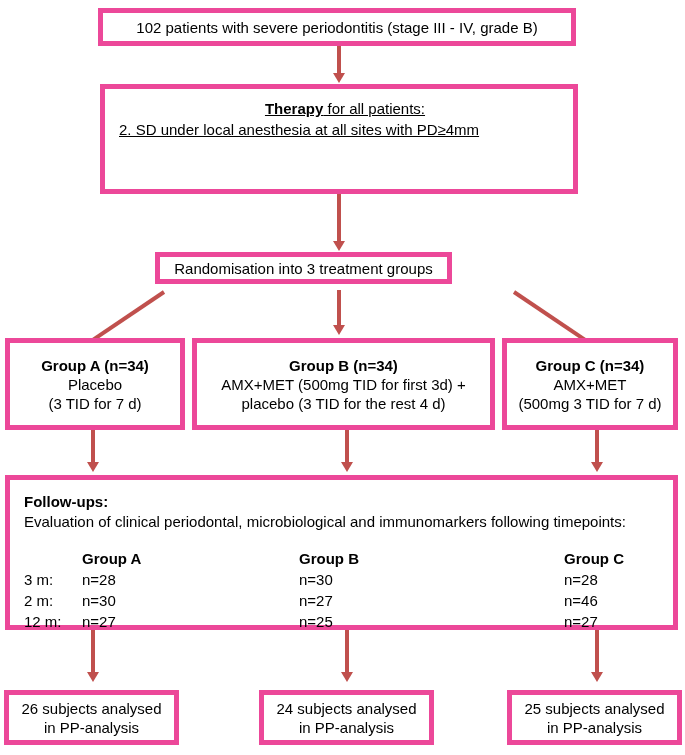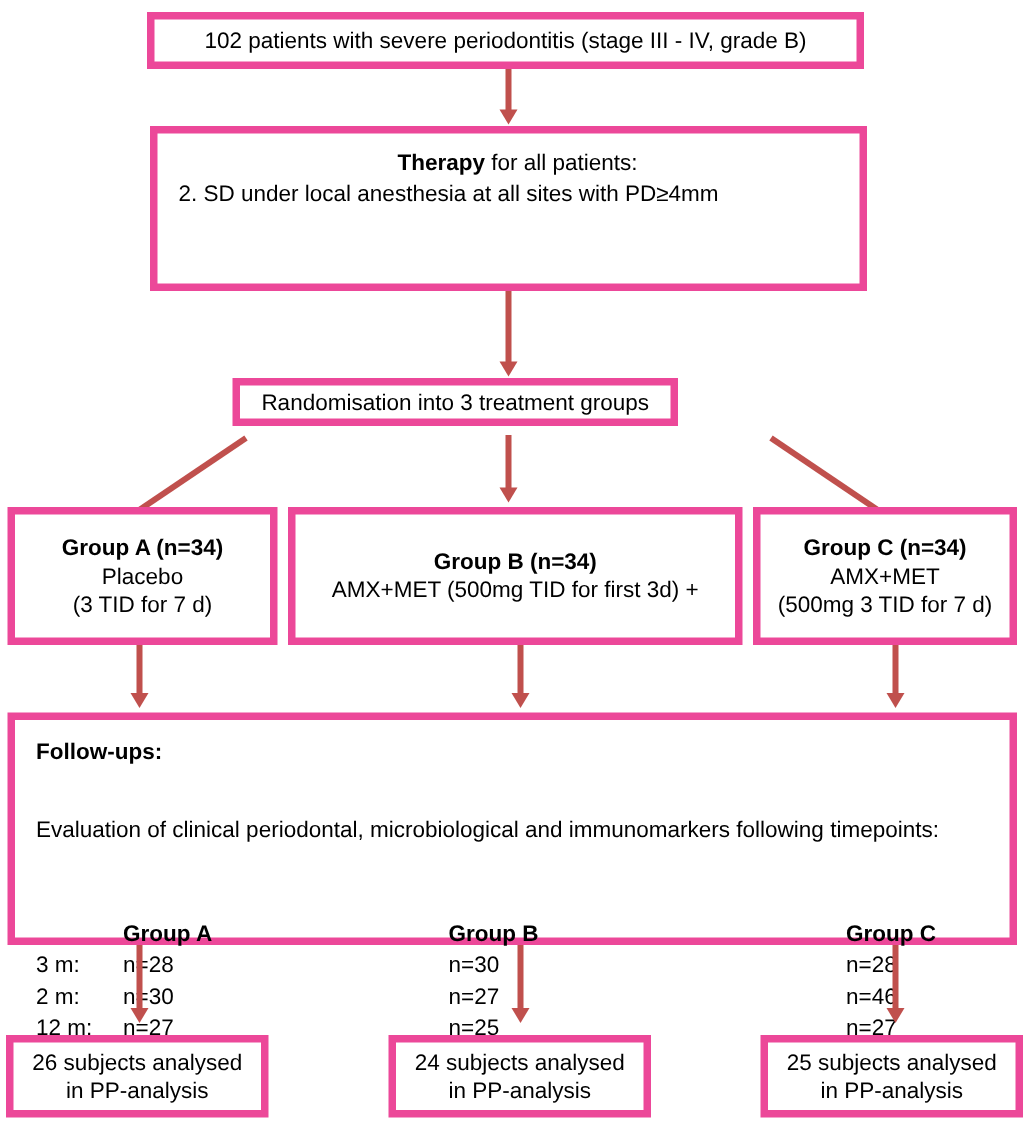--- a/index.html
+++ b/index.html
@@ -66,21 +66,21 @@
     right: -9px;
     top: 50%;
     transform: translateY(-50%);
     width: 0; height: 0;
     border-top: 6px solid transparent;
     border-bottom: 6px solid transparent;
     border-left: 10px solid #C0504D;
   }
 
   
-  #therapy-box { padding: 10px 2px 0 14px; }
+  #therapy-box { padding: 10px 2px 0 14px; text-decoration: underline; }
   #therapy-title { text-align: center; width: 100%; margin-bottom: 2px; }
   .therapy-item { font-size: 15px; line-height: 20px; white-space: nowrap; }
 
   
   #followups-box { padding: 12px 14px; }
   #followups-title { font-size: 15px; font-weight: bold; line-height: 20px; }
   #followups-sub { font-size: 15px; line-height: 20px; }
   #followups-table {
     margin-top: 16px;
     position: relative;
@@ -125,33 +125,34 @@
 
   <div class="box" id="group-a-box" style="left:5px; top:338px; width:180px; height:92px;">
     <div class="line bold">Group A (n=34)</div>
     <div class="line">Placebo</div>
     <div class="line">(3 TID for 7 d)</div>
   </div>
 
   <div class="box" id="group-b-box" style="left:192px; top:338px; width:303px; height:92px;justify-content:center;">
     <div class="line bold">Group B (n=34)</div>
     <div class="line">AMX+MET (500mg TID for first 3d) +</div>
+    <div class="line">placebo (3 TID for the rest 4 d)</div>
   </div>
 
   <div class="box" id="group-c-box" style="left:502px; top:338px; width:176px; height:92px;">
     <div class="line bold">Group C (n=34)</div>
     <div class="line">AMX+MET</div>
     <div class="line">(500mg 3 TID for 7 d)</div>
   </div>
 
   <div class="varrow" style="left:91px; top:430px; height:33px;"></div>
   <div class="varrow" style="left:345px; top:430px; height:33px;"></div>
   <div class="varrow" style="left:595px; top:430px; height:33px;"></div>
 
-  <div class="box left-align" id="followups-box" style="left:5px; top:475px; width:673px; height:155px;gap:32px;">
+  <div class="box left-align" id="followups-box" style="left:5px; top:475px; width:673px; height:155px;">
     <div id="followups-title">Follow-ups:</div>
     <div id="followups-sub">Evaluation of clinical periodontal, microbiological and immunomarkers following timepoints:</div>
 
     <div id="followups-table">
       <div class="fu-row">
         <span class="fu-cell c-a bold">Group A</span>
         <span class="fu-cell c-b bold">Group B</span>
         <span class="fu-cell c-c bold">Group C</span>
       </div>
       <div class="fu-row">

